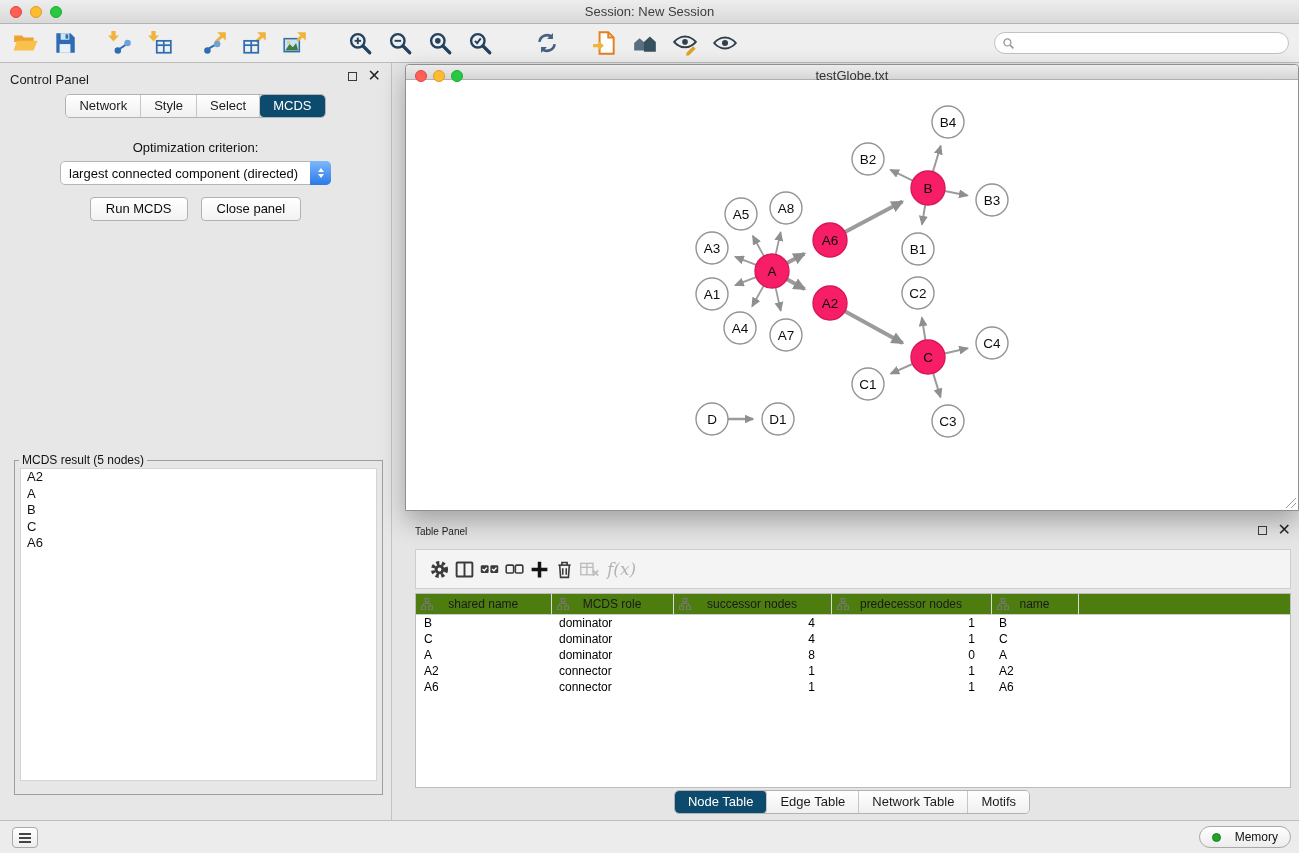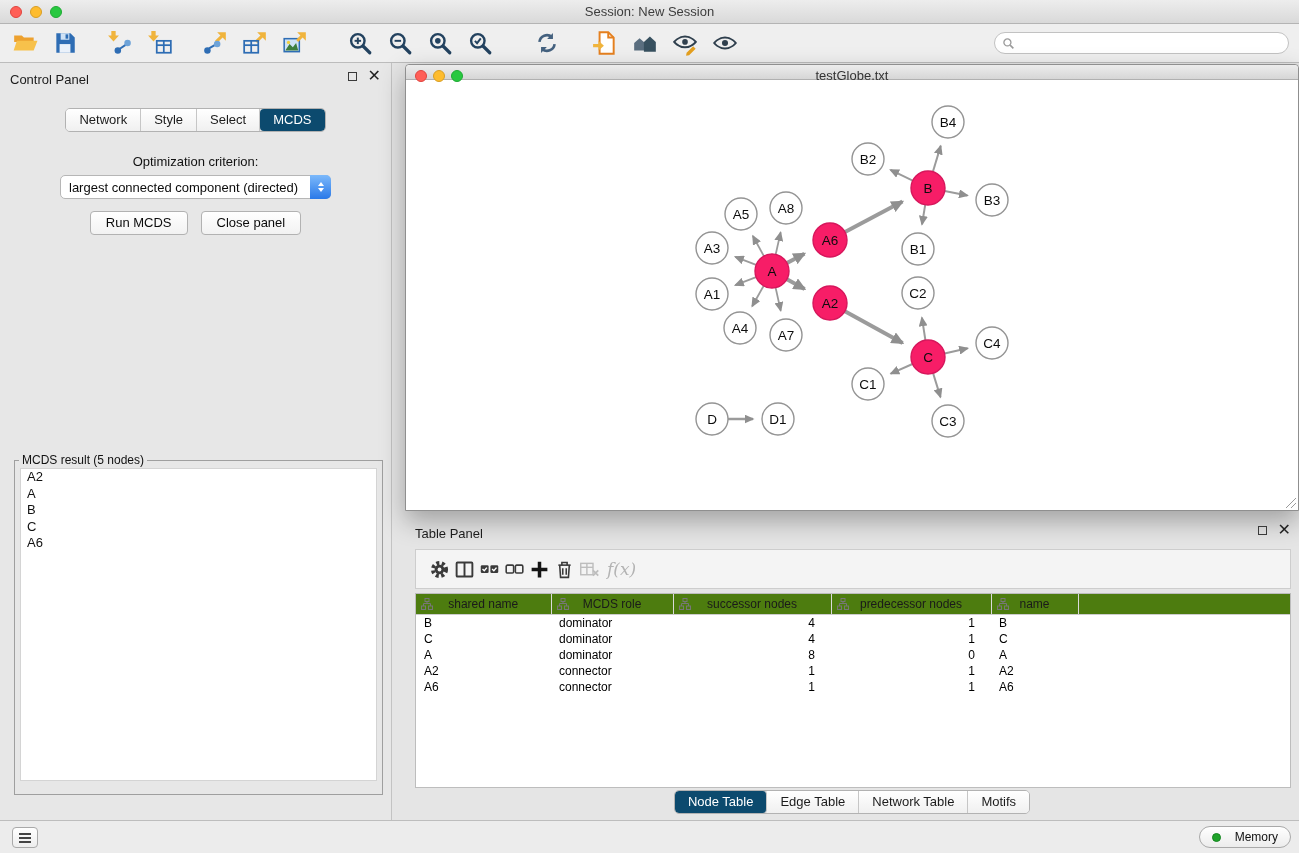--- a/index.html
+++ b/index.html
@@ -28,21 +28,21 @@
 
   
   .control-panel { position:absolute; left:0; top:63px; width:392px; height:757px; background:#e7e7e7;
     border-right:1px solid #c3c3c3; }
   .panel-header { position:relative; height:30px; }
   .panel-title { position:absolute; left:10px; top:9px; font-size:13px; color:#1c1c1c; }
   .panel-icons { position:absolute; right:10px; top:8px; display:flex; gap:11px; align-items:center; }
   .float-icon { width:9px; height:9px; border:1.5px solid #3a3a3a; display:inline-block; }
   .close-icon { font-size:16px; font-weight:bold; color:#222; line-height:10px; }
 
-  .seg { display:flex; justify-content:center; margin-top:15px; }
+  .seg { display:flex; justify-content:center; margin-top:1px; }
   .seg-inner { display:flex; border:1px solid #b2b2b2; border-radius:5px; overflow:hidden; }
   .seg-tab { padding:3px 13px 4px; font-size:13px; color:#1c1c1c; background:linear-gradient(#ffffff,#f0f0f0);
     border-right:1px solid #c6c6c6; cursor:default; white-space:nowrap; }
   .seg-tab:last-child { border-right:none; }
   .seg-tab.active { background:#0c4a6e; color:#fff; border-radius:4px; }
 
   .opt-label { margin-top:22px; text-align:center; font-size:13px; color:#111; }
   .dropdown { margin:6px auto 0; width:271px; height:24px; background:#fff; border:1px solid #b6b6b6;
     border-radius:5px; position:relative; display:flex; align-items:center; }
   .dropdown-text { font-size:13px; padding-left:8px; color:#0b0b0b; }
@@ -68,21 +68,21 @@
     border-radius:4px 4px 0 0; position:relative; }
   .nw-title { text-align:center; font-size:13px; color:#333; padding-top:3px; }
   .nw-traffic { position:absolute; left:9px; top:5px; display:flex; gap:6px; }
   .nw-canvas { position:absolute; left:0; top:22px; right:0; bottom:0; background:#fff; overflow:hidden; }
   .nw-canvas svg.graph { width:100%; height:100%; display:block; }
   .grip { position:absolute; right:1px; bottom:1px; }
 
   
   .table-panel { position:absolute; left:405px; top:515px; width:894px; height:305px; }
   .tp-header { position:relative; height:30px; }
-  .tp-title { position:absolute; left:10px; top:11px; font-size:13px; color:#1c1c1c; }
+  .tp-title { position:absolute; left:10px; top:11px; font-size:10px; color:#1c1c1c; }
   .tp-icons { position:absolute; right:8px; top:10px; display:flex; gap:11px; align-items:center; }
   .tp-toolbar { position:absolute; left:10px; right:8px; top:34px; height:40px; background:#f4f4f4;
     border:1px solid #cdcdcd; display:flex; align-items:center; gap:3px; padding-left:12px; }
   .tp-tool { width:22px; height:22px; display:flex; align-items:center; justify-content:center; }
   .tp-tool svg { width:21px; height:21px; }
   .fx-label { font-style:italic; font-family:"DejaVu Serif","Liberation Serif",serif; font-size:17px; color:#b3b3b3; padding-left:4px; }
 
   .tp-table-wrap { position:absolute; left:10px; right:8px; top:78px; bottom:32px; background:#fff;
     border:1px solid #bdbdbd; overflow:hidden; }
   table.node-table { border-collapse:collapse; width:100%; font-size:12px; table-layout:fixed; }

